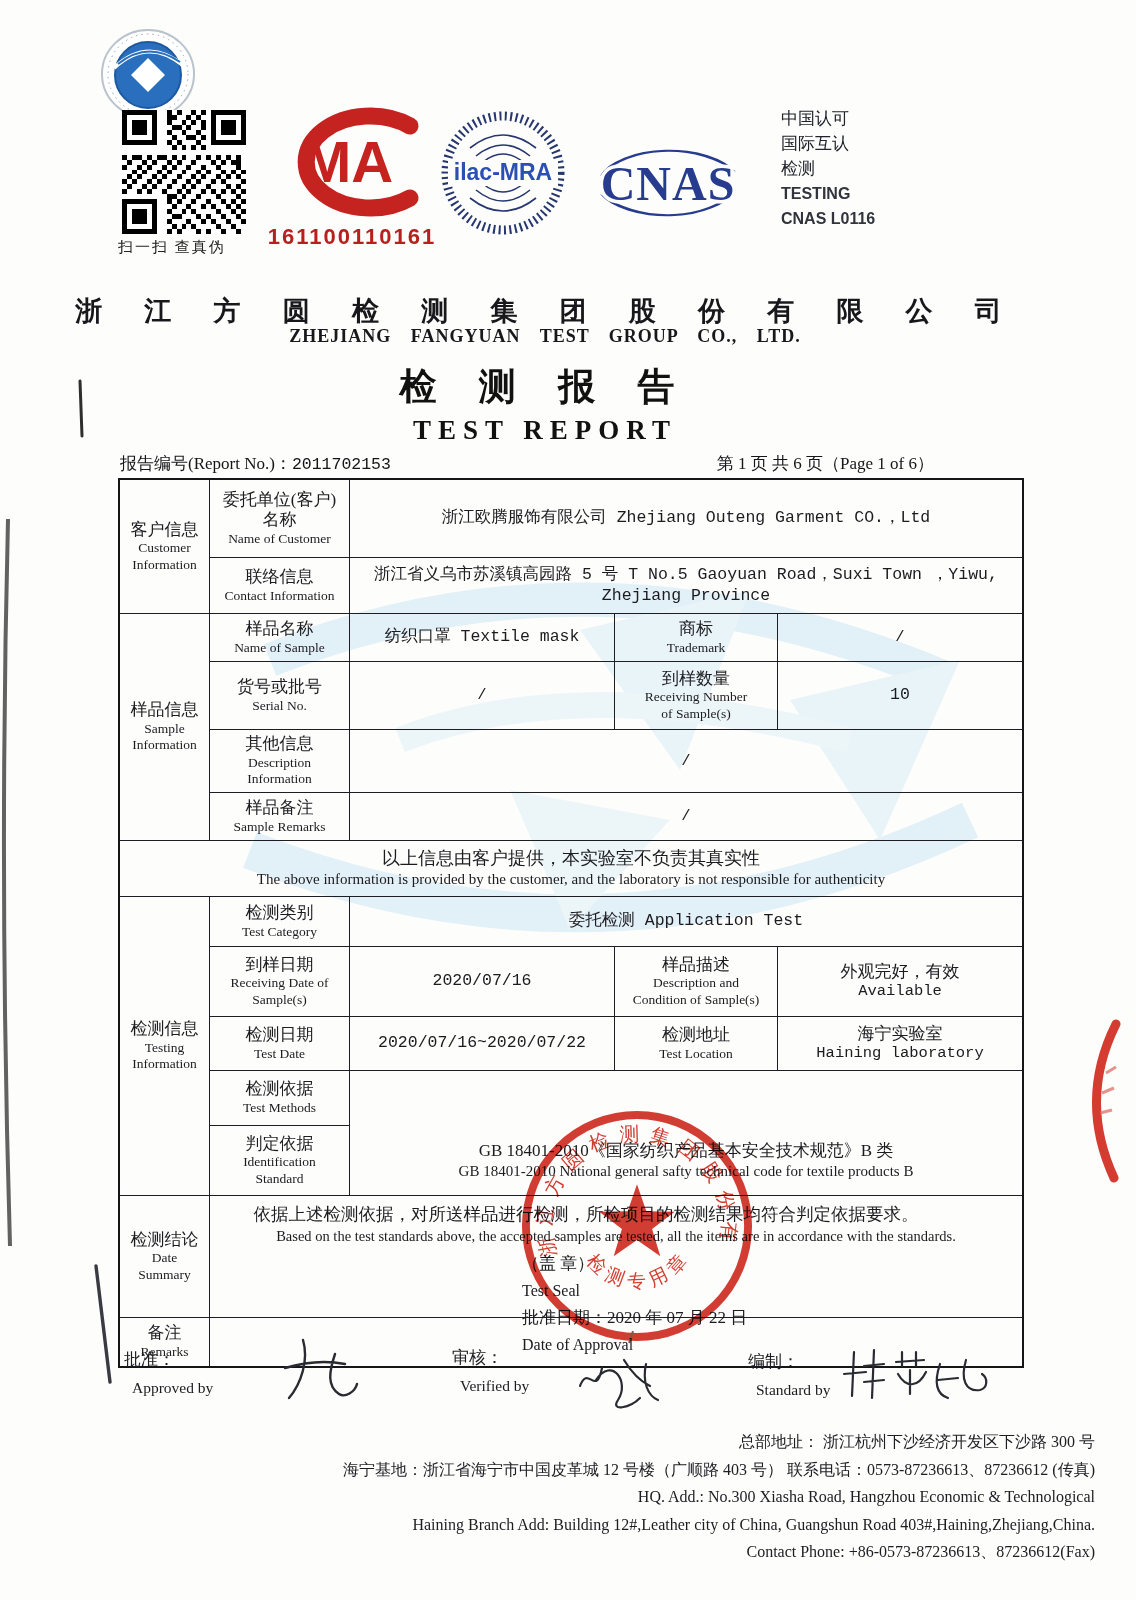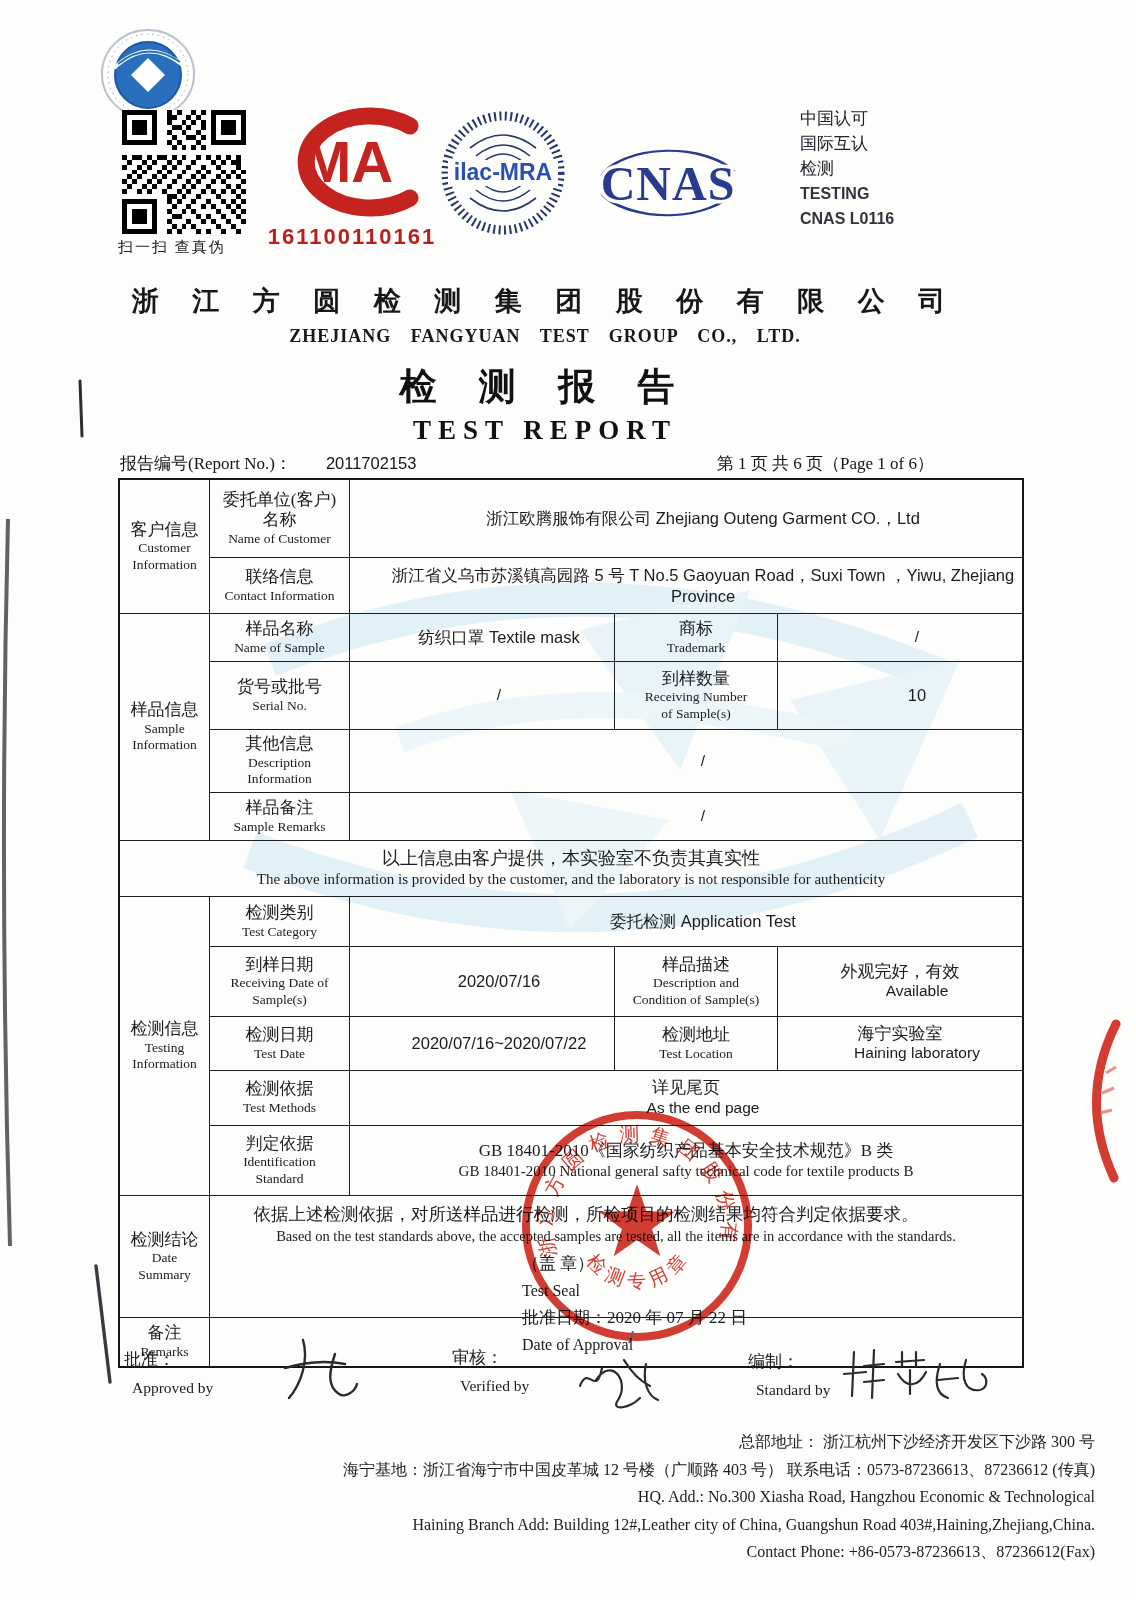--- a/index.html
+++ b/index.html
@@ -4,25 +4,25 @@
 <style>
   html,body{margin:0;padding:0;background:#e8e8e6;}
   .page{position:relative;width:1136px;height:1600px;background:#fdfdfb;overflow:hidden;
         font-family:"Liberation Serif","DejaVu Serif",serif;color:#1b1b20;}
   .abs{position:absolute;}
   
   .qr-caption{position:absolute;left:118px;top:238px;width:140px;font-size:15px;letter-spacing:2px;color:#222;}
   .cma-number{position:absolute;left:262px;top:224px;width:180px;text-align:center;
               font-family:"Liberation Sans","DejaVu Sans",sans-serif;
               font-weight:bold;font-size:22px;color:#b8201e;letter-spacing:2px;}
-  .accred{position:absolute;left:800px;top:106px;line-height:25px;font-size:17px;color:#20222b;}
+  .accred{position:absolute;left:781px;top:106px;line-height:25px;font-size:17px;color:#20222b;}
   .accred .en{font-family:"Liberation Sans","DejaVu Sans",sans-serif;font-weight:bold;font-size:16px;color:#32343d;}
   
-  .company-cn{position:absolute;left:0;top:283px;width:1090px;text-align:center;
-              font-family:Liberation Sans, sans-serif;
+  .company-cn{position:absolute;left:0;top:293px;width:1090px;text-align:center;
+              font-family:Liberation Mono, monospace;
               font-size:27px;font-weight:bold;letter-spacing:13px;color:#17171c;}
   .company-en{position:absolute;left:0;top:326px;width:1090px;text-align:center;
               font-size:18px;font-weight:bold;letter-spacing:1px;word-spacing:14px;color:#17171c;}
   .title-cn{position:absolute;left:0;top:362px;width:1090px;text-align:center;
             font-family:"Liberation Sans","DejaVu Sans",sans-serif;
             font-size:37px;font-weight:bold;letter-spacing:16px;color:#111;}
   .title-en{position:absolute;left:0;top:415px;width:1090px;text-align:center;
             font-size:27px;font-weight:bold;letter-spacing:7px;color:#111;}
   .report-line{position:absolute;left:120px;top:452px;width:902px;font-size:17px;color:#15151a;}
   .report-line .right{position:absolute;right:88px;top:0;}
@@ -30,21 +30,21 @@
   .grid{position:absolute;left:118px;top:478px;width:902px;height:886px;
         border:2.4px solid #15151a;display:grid;box-sizing:content-box;
         grid-template-columns:90px 140px 265px 163px 244px;
         grid-template-rows:78px 56px 48px 68px 63px 48px 56px 50px 70px 54px 55px 70px 122px 48px;
         background:transparent;z-index:2;}
   .cell{border-right:1.5px solid #1d1d24;border-bottom:1.5px solid #1d1d24;
         display:flex;flex-direction:column;align-items:center;justify-content:center;
         text-align:center;padding:2px 5px;box-sizing:border-box;line-height:1.22;}
   .nr{border-right:none;} .nb{border-bottom:none;}
   .cn{font-size:17px;} .en{font-size:13.5px;}
-  .val{font-family:Liberation Sans, sans-serif;font-size:15.5px;margin-left:34px;}
+  .val{font-family:Liberation Mono, monospace;font-size:15.5px;}
   .val.big{font-size:16.5px;}
   .disc1{font-size:18px;} .disc2{font-size:15px;}
   .sum-cell{align-items:flex-start;text-align:left;justify-content:flex-start;padding:8px 12px;}
   .sum-cn{font-size:17.5px;text-indent:1.8em;width:100%;}
   .sum-en{font-size:14.5px;margin-top:3px;width:100%;text-align:center;}
   .seal-note{margin:4px 0 0 300px;line-height:27px;font-size:17px;}
   .seal-note .en{font-size:16px;}
   
   .signoff{position:absolute;left:0;top:1342px;width:1136px;height:80px;z-index:3;}
   .so-label{position:absolute;font-size:17px;line-height:28px;}
@@ -269,24 +269,20 @@
       <div class="cn">检测地址</div>
       <div class="en">Test Location</div>
     </div>
     <div class="cell nr" style="grid-area:10/5/11/6">
       <div class="cn">海宁实验室</div>
       <div class="val">Haining laboratory</div>
     </div>
     <div class="cell" style="grid-area:11/2/12/3">
       <div class="cn">检测依据</div>
       <div class="en">Test Methods</div>
-    </div>
-    <div class="cell nr" style="grid-area:11/3/12/6">
-      <div class="cn">详见尾页</div>
-      <div class="val">As the end page</div>
     </div>
     <div class="cell" style="grid-area:12/2/13/3">
       <div class="cn">判定依据</div>
       <div class="en">Identification</div>
       <div class="en">Standard</div>
     </div>
     <div class="cell nr" style="grid-area:12/3/13/6">
       <div class="cn">GB 18401-2010《国家纺织产品基本安全技术规范》B 类</div>
       <div class="disc2">GB 18401-2010 National general safty technical code for textile products B</div>
     </div>

